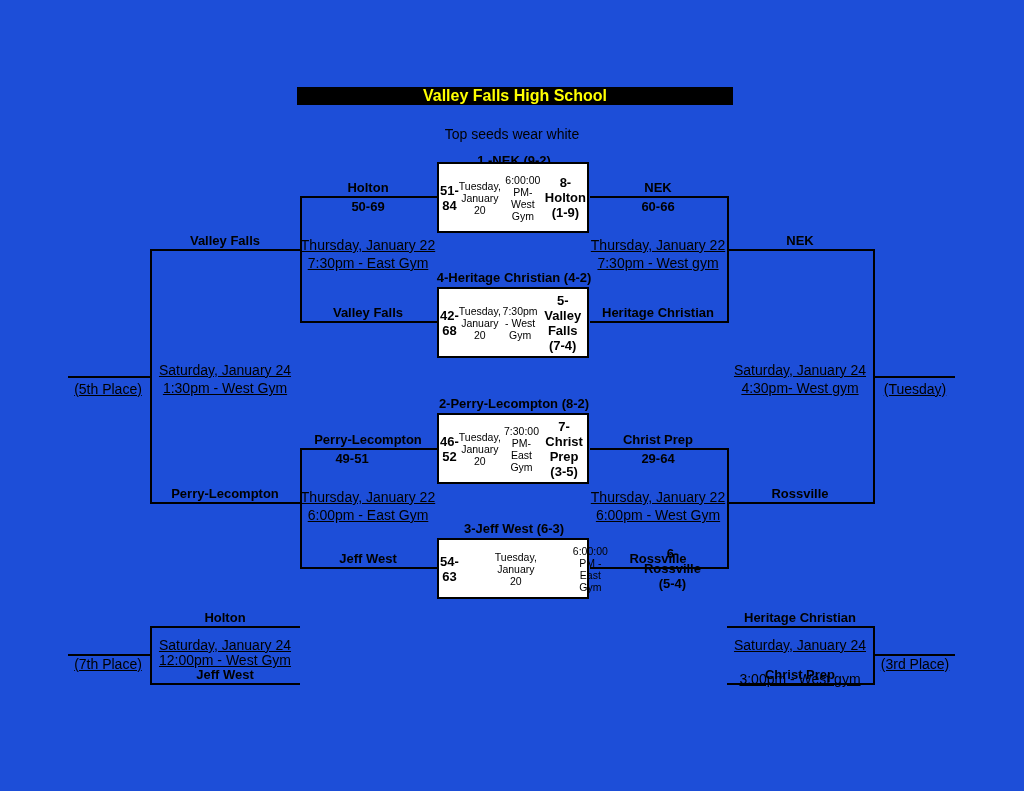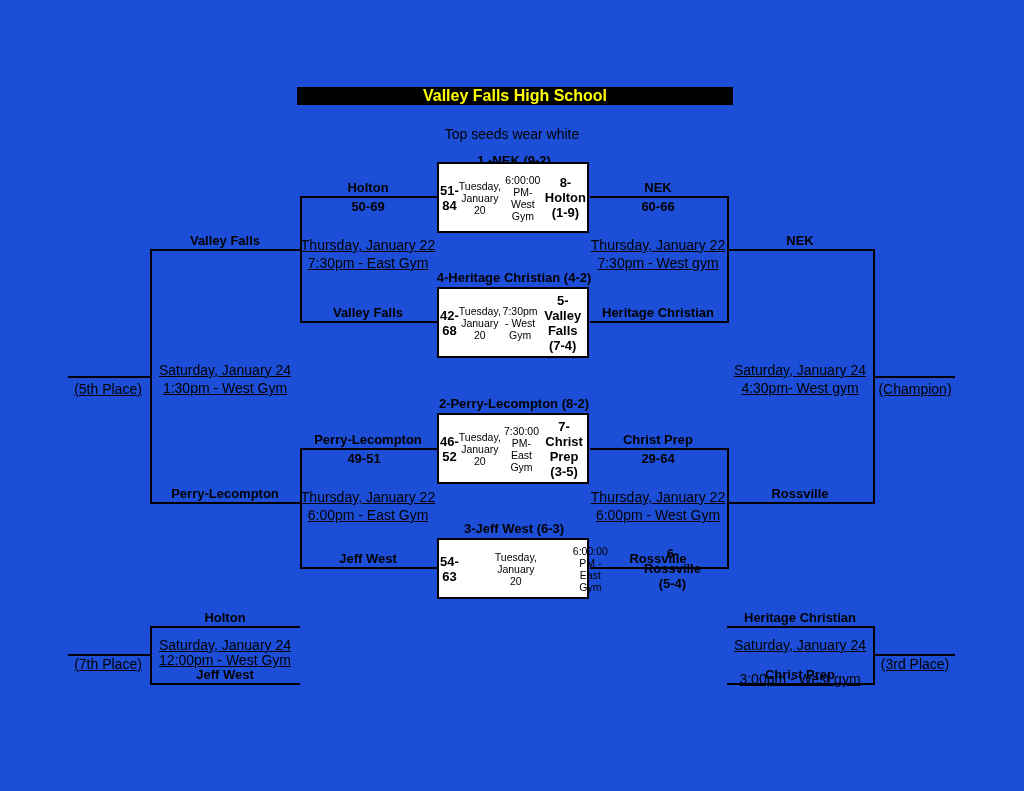--- a/index.html
+++ b/index.html
@@ -113,36 +113,36 @@
   <div class="t r11" style="left:288px; top:237px; width:160px;">Thursday, January 22</div>
   <div class="t r11" style="left:288px; top:255px; width:160px;">7:30pm - East Gym</div>
   <div class="t b13" style="left:288px; top:305px; width:160px;">Valley Falls</div>
   <div class="t b13" style="left:145px; top:233px; width:160px;">Valley Falls</div>
 
   <div class="t r11" style="left:145px; top:362px; width:160px;">Saturday, January 24</div>
   <div class="t r11" style="left:145px; top:380px; width:160px;">1:30pm - West Gym</div>
   <div class="t r11" style="left:48px; top:381px; width:120px;">(5th Place)</div>
 
   <div class="t b13" style="left:288px; top:432px; width:160px;">Perry-Lecompton</div>
-  <div class="t b13" style="left:284px; top:451px; width:160px;">49-51</div>
+  <div class="t b13" style="left:272px; top:451px; width:160px;">49-51</div>
   <div class="t r11" style="left:288px; top:489px; width:160px;">Thursday, January 22</div>
   <div class="t r11" style="left:288px; top:507px; width:160px;">6:00pm - East Gym</div>
   <div class="t b13" style="left:288px; top:551px; width:160px;">Jeff West</div>
   <div class="t b13" style="left:145px; top:486px; width:160px;">Perry-Lecompton</div>
 
   <div class="t b13" style="left:578px; top:180px; width:160px;">NEK</div>
   <div class="t b13" style="left:578px; top:199px; width:160px;">60-66</div>
   <div class="t r11" style="left:578px; top:237px; width:160px;">Thursday, January 22</div>
   <div class="t r11" style="left:578px; top:255px; width:160px;">7:30pm - West gym</div>
   <div class="t b13" style="left:578px; top:305px; width:160px;">Heritage Christian</div>
   <div class="t b13" style="left:720px; top:233px; width:160px;">NEK</div>
 
   <div class="t r11" style="left:720px; top:362px; width:160px;">Saturday, January 24</div>
   <div class="t r11" style="left:720px; top:380px; width:160px;">4:30pm- West gym</div>
-  <div class="t r11" style="left:855px; top:381px; width:120px;">(Champion)</div>
+  <div class="t r11" style="left:855px; top:381px; width:120px;">(Tuesday)</div>
 
   <div class="t b13" style="left:578px; top:432px; width:160px;">Christ Prep</div>
   <div class="t b13" style="left:578px; top:451px; width:160px;">29-64</div>
   <div class="t r11" style="left:578px; top:489px; width:160px;">Thursday, January 22</div>
   <div class="t r11" style="left:578px; top:507px; width:160px;">6:00pm - West Gym</div>
   <div class="t b13" style="left:578px; top:551px; width:160px;">Rossville</div>
   <div class="t b13" style="left:720px; top:486px; width:160px;">Rossville</div>
 
   <div class="t b13" style="left:145px; top:610px; width:160px;">Holton</div>
   <div class="t r11" style="left:145px; top:637px; width:160px;">Saturday, January 24</div>

